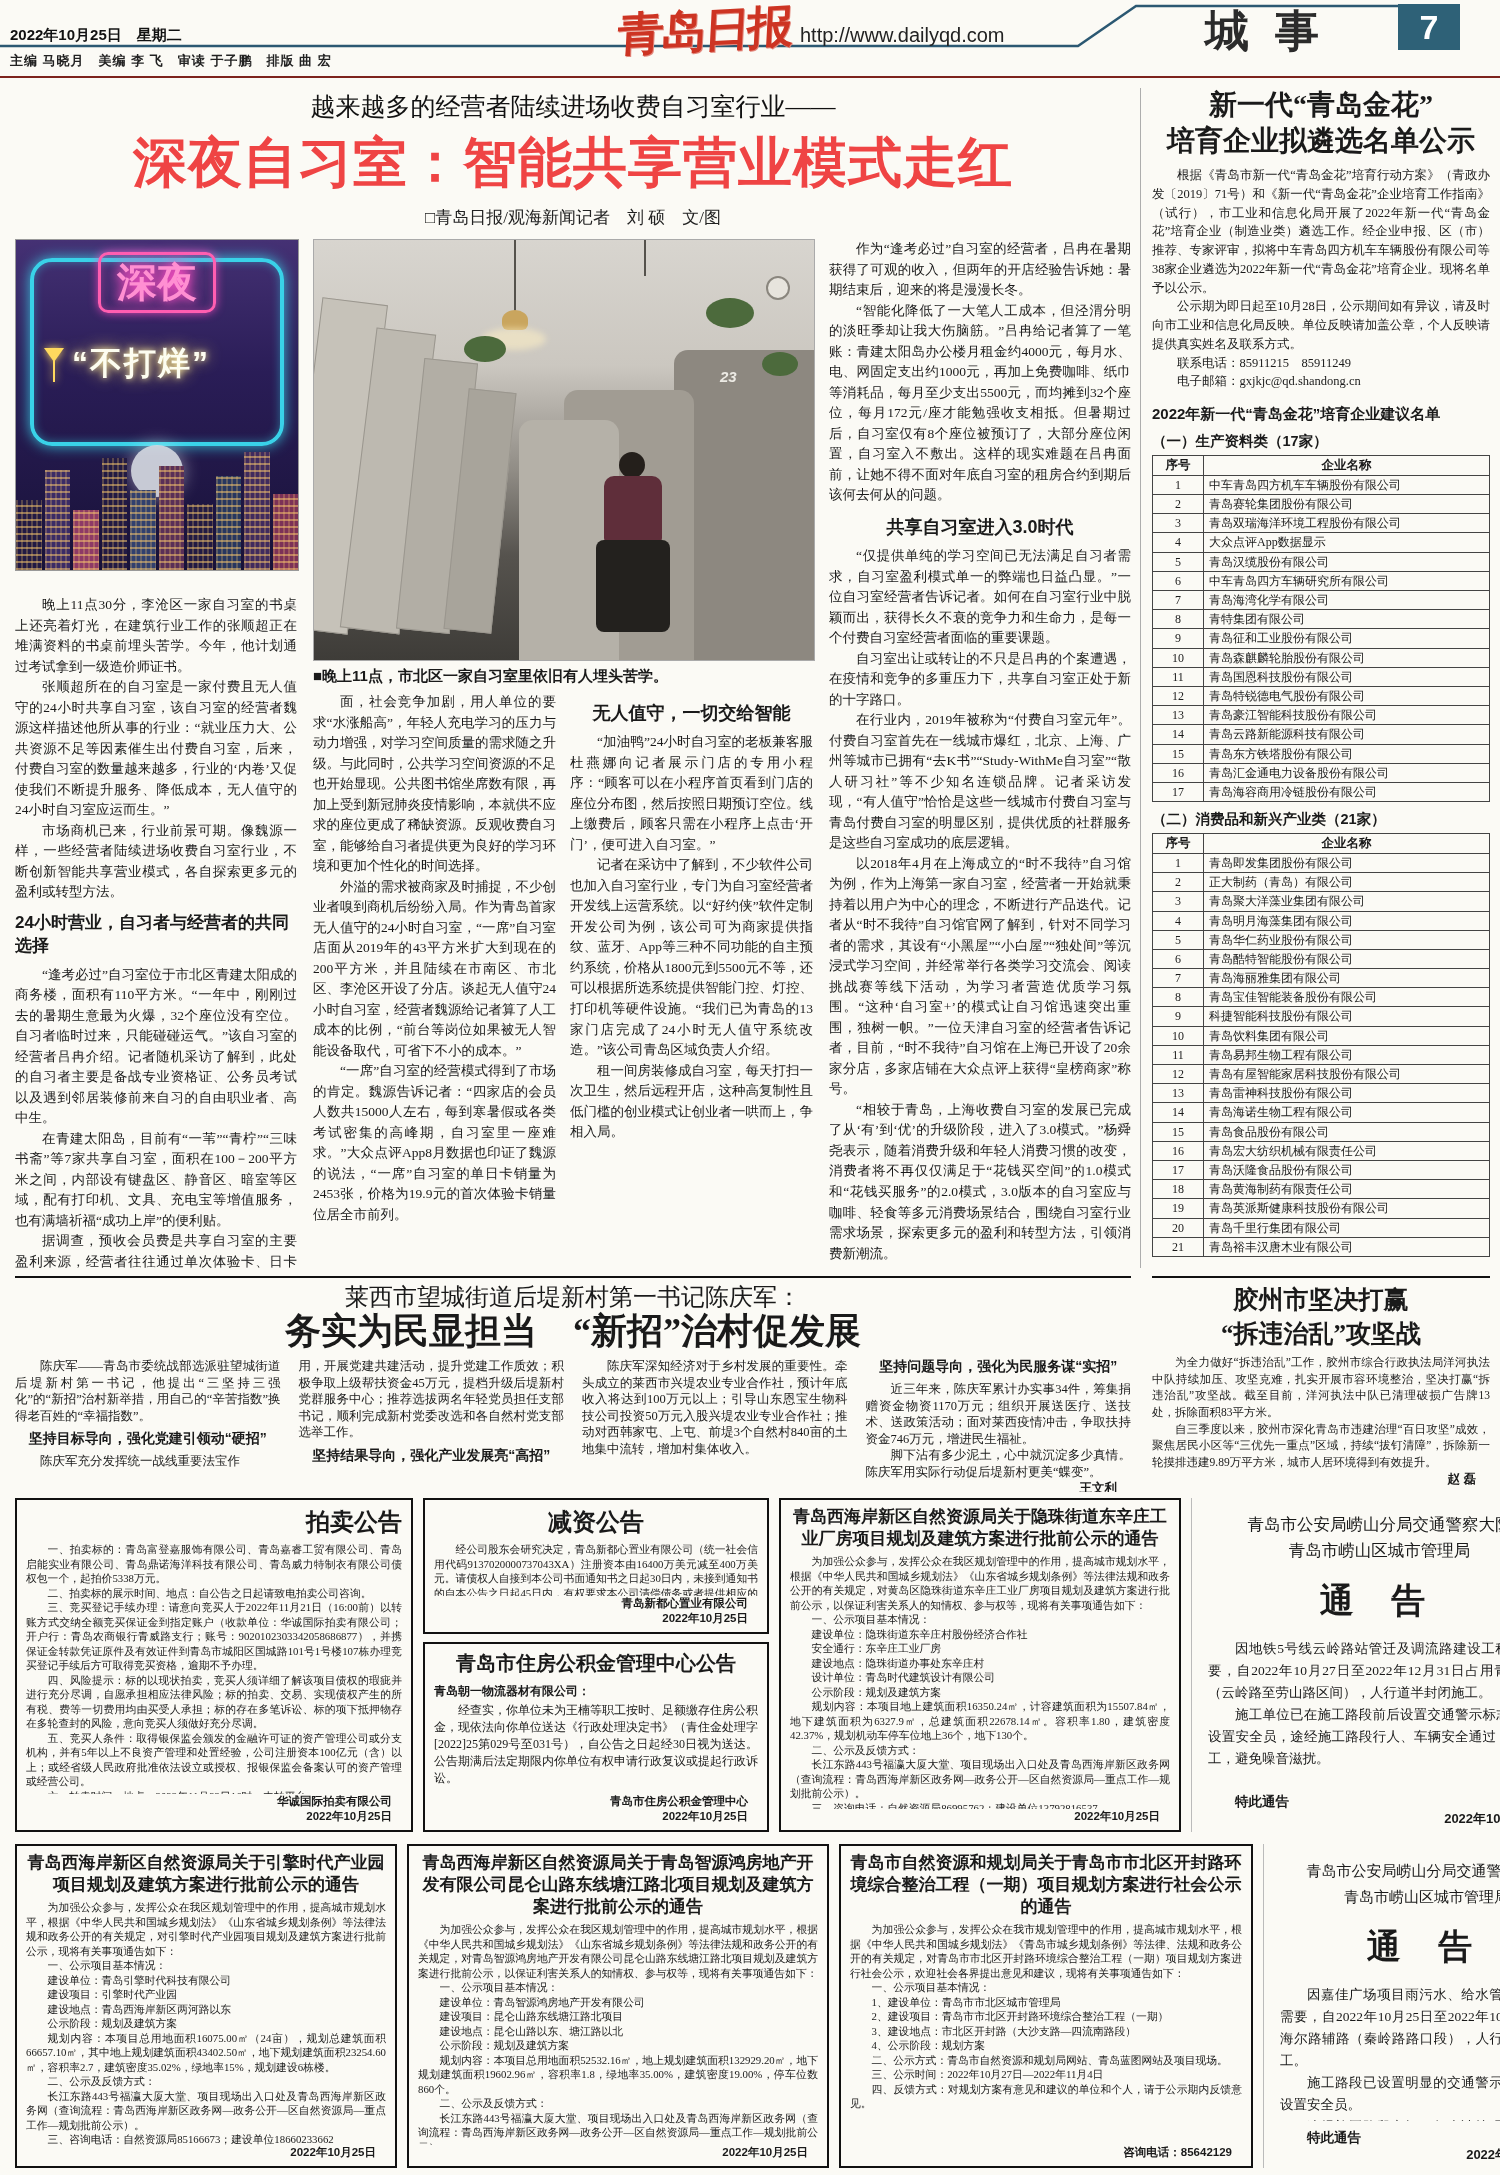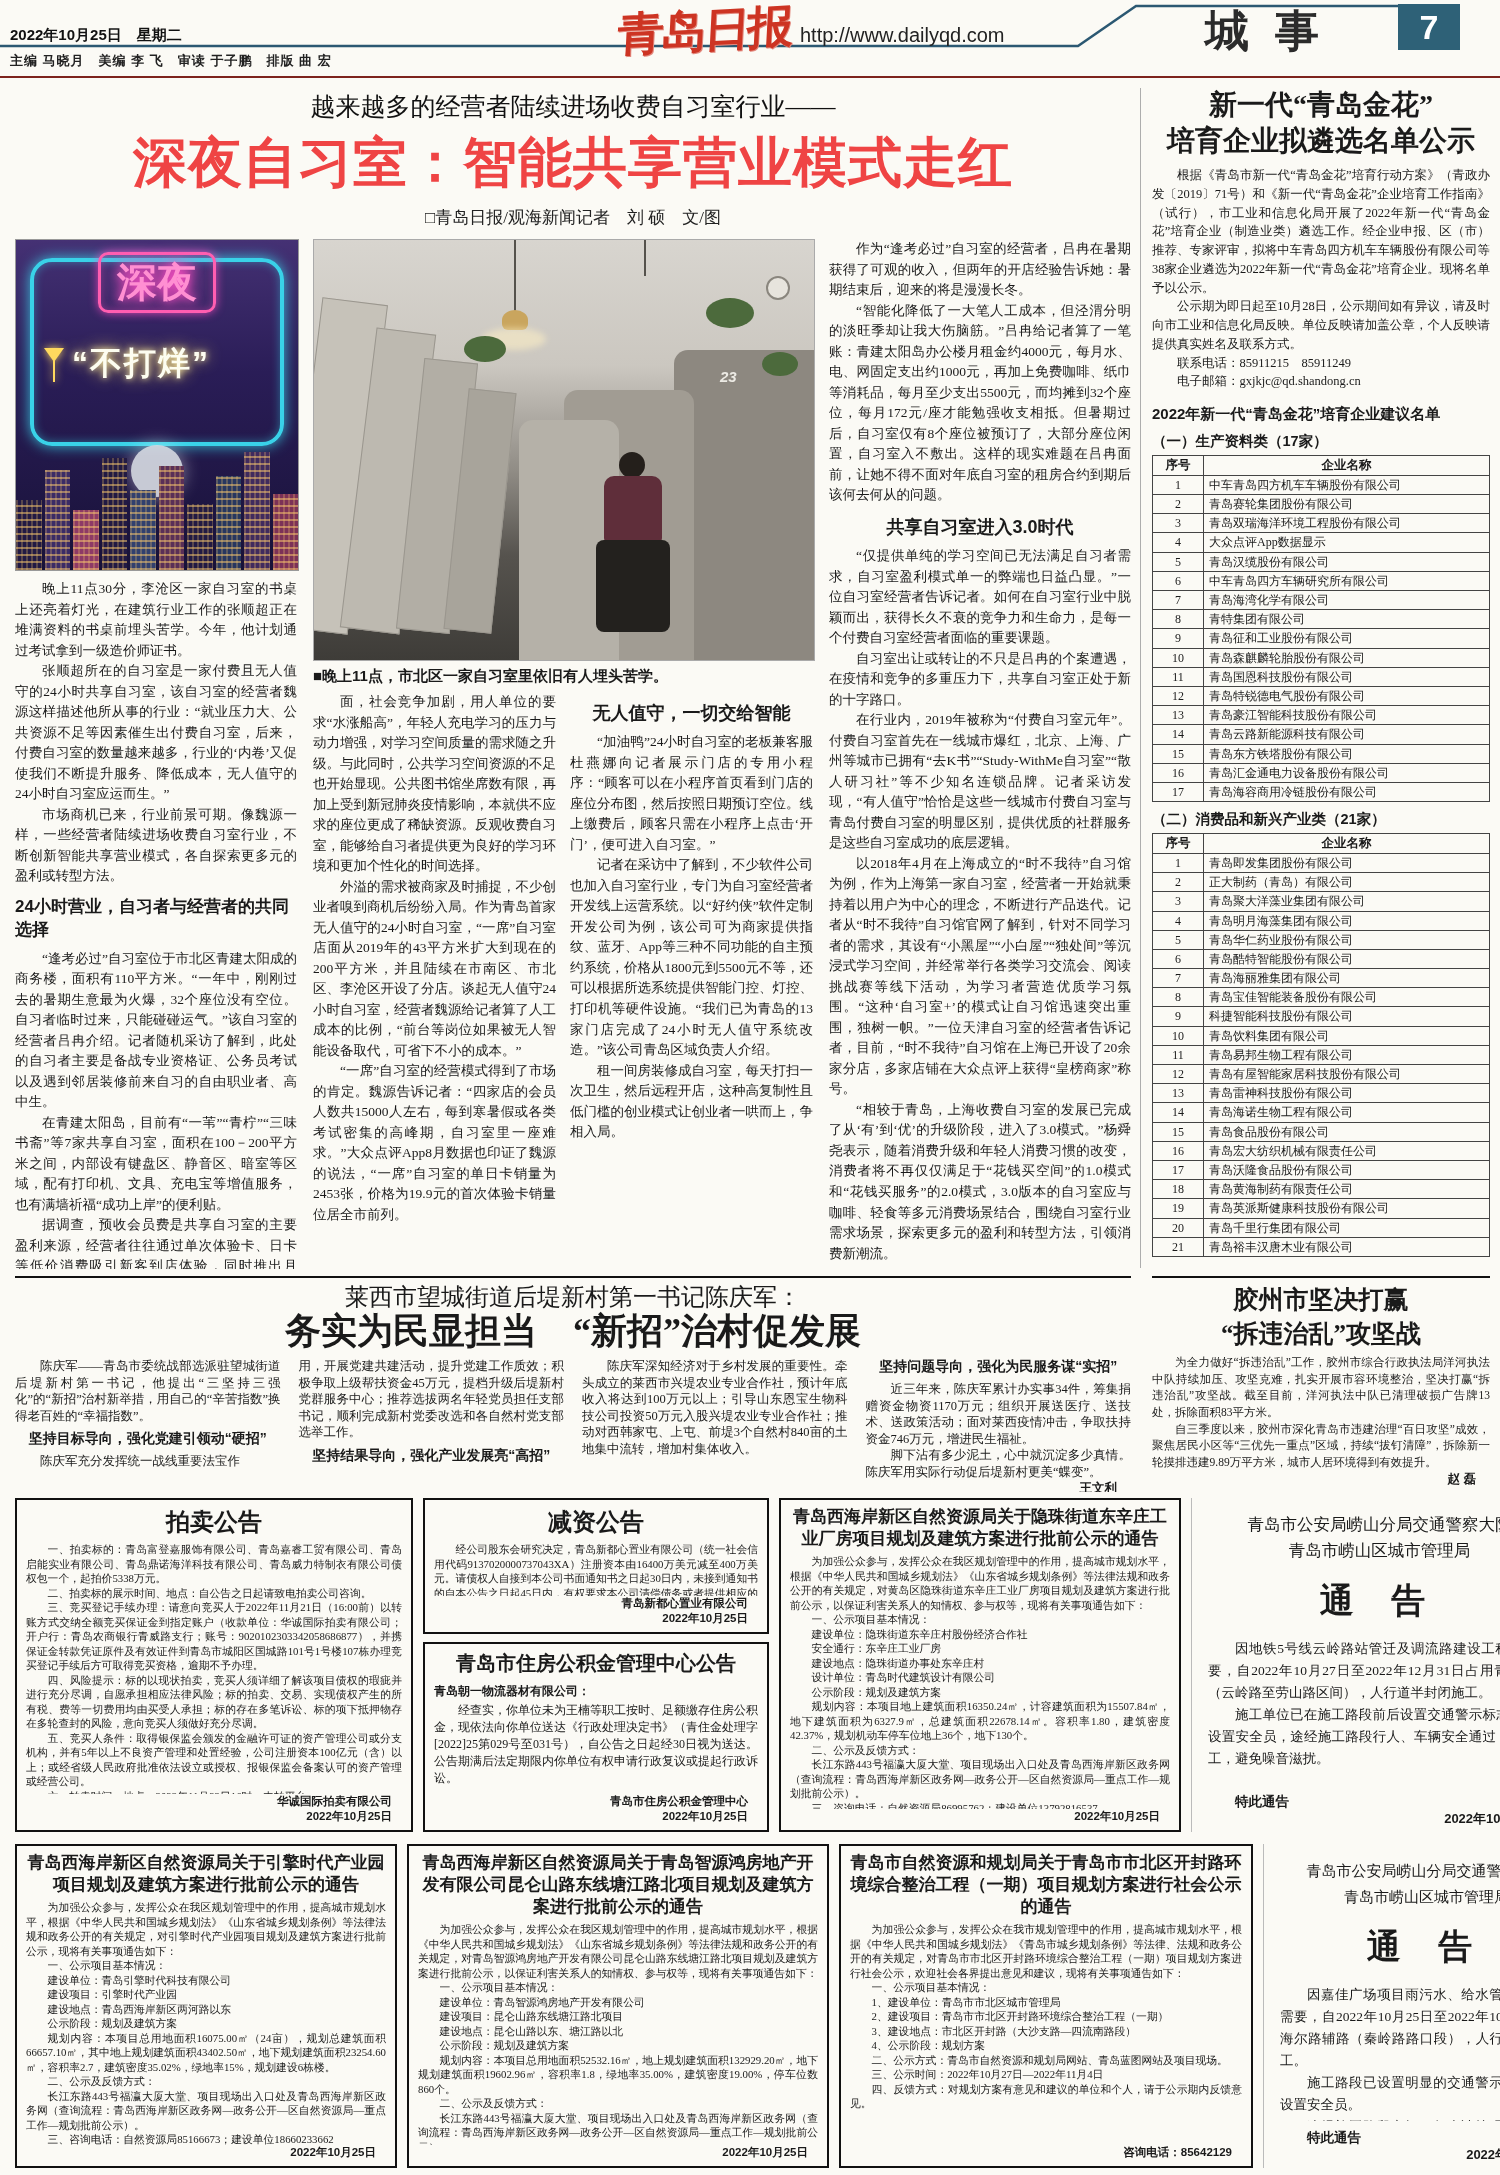--- a/index.html
+++ b/index.html
@@ -27,21 +27,21 @@
   .colD{flex:1;min-width:0;}
   .col-text{font-size:13.5px;line-height:1.52;text-align:justify;}
   .col-text p{margin:0;text-indent:2em;}
   .subhead{font:bold 17px "Liberation Sans",sans-serif;margin:9px 0 7px;line-height:1.35;}
   .subhead.center{text-align:center;font-size:18px;}
   .mid-cols{display:flex;gap:14px;margin-top:6px;}
   .mid-cols>div{flex:1;min-width:0;}
   .caption{font:bold 15px "Liberation Sans",sans-serif;margin:6px 0 4px;}
 
   
-  .neon{position:relative;width:282px;height:330px;background:linear-gradient(180deg,#453174 0%,#2a1d57 40%,#181238 100%);overflow:hidden;margin-bottom:8px;border:1px solid #999;}
+  .neon{position:relative;width:282px;height:330px;background:linear-gradient(180deg,#453174 0%,#2a1d57 40%,#181238 100%);overflow:hidden;margin-bottom:24px;border:1px solid #999;}
   .bubble{position:absolute;top:18px;left:14px;right:14px;height:180px;border:4px solid #39d2e8;border-radius:22px;box-shadow:0 0 14px rgba(57,210,232,.9), inset 0 0 10px rgba(57,210,232,.45);}
   .shenye{position:absolute;top:12px;left:50%;transform:translateX(-50%);border:3px solid #ff5fb0;border-radius:10px;padding:0 16px;color:#ff8fd2;font:bold 40px "Liberation Sans",sans-serif;text-shadow:0 0 10px #ff4fc4,0 0 22px #ff4fc4;box-shadow:0 0 10px rgba(255,79,196,.8), inset 0 0 8px rgba(255,79,196,.4);white-space:nowrap;}
   .budayang{position:absolute;top:102px;left:56px;color:#fdfdf0;font:bold 32px "Liberation Sans",sans-serif;letter-spacing:2px;text-shadow:0 0 6px #fff3ac,0 0 16px #ffd95e;white-space:nowrap;}
   .cocktail{position:absolute;top:108px;left:28px;width:0;height:0;border-left:10px solid transparent;border-right:10px solid transparent;border-top:14px solid #ffd95e;filter:drop-shadow(0 0 4px #ffd95e);}
   .cocktail:after{content:"";position:absolute;left:-1px;top:-2px;width:2px;height:22px;background:#ffd95e;}
   .moon{position:absolute;left:115px;top:205px;width:52px;height:52px;border-radius:50%;background:#d6dae2;box-shadow:0 0 18px rgba(255,255,255,.55);opacity:.92;}
   .skyline{position:absolute;bottom:0;left:0;right:0;height:118px;display:flex;align-items:flex-end;gap:3px;}
   .bld{flex:1;background-color:#221a43;background-image:repeating-linear-gradient(0deg,rgba(255,205,110,.5) 0 2px,transparent 2px 7px),repeating-linear-gradient(90deg,rgba(255,205,110,.25) 0 2px,transparent 2px 5px);}
   .bld:nth-child(1){height:70px;}.bld:nth-child(2){height:100px;background-color:#3b2b66;}
   .bld:nth-child(3){height:60px;background-color:#8e3a66;}.bld:nth-child(4){height:112px;}
@@ -105,21 +105,21 @@
   .nbody{flex:1;overflow:hidden;font-size:10.8px;line-height:14.5px;text-align:justify;}
   .nbody p{margin:0;text-indent:2em;}
   .nsig{text-align:right;font-weight:bold;font-size:11.5px;padding-right:10px;line-height:15px;font-family:"Liberation Sans",sans-serif;}
   .ndate{text-align:right;font-size:11.5px;font-weight:bold;padding-right:10px;line-height:15px;font-family:"Liberation Sans",sans-serif;}
   .addressee{font-size:12px;font-weight:bold;margin:2px 0;}
   .nplain{border-left:1px solid #bbb;padding:14px 16px 6px;display:flex;flex-direction:column;overflow:hidden;}
   .org{text-align:center;font:16.5px "Liberation Serif",serif;line-height:26px;}
   .tg{text-align:center;font:bold 34px "Liberation Sans",sans-serif;letter-spacing:14px;margin:14px 0;}
   .nplain .nbody{font-size:13.5px;line-height:22px;flex:1;}
   .closing{font-weight:bold;font-size:13.5px;text-indent:2em;margin-top:8px;}
-  .w376{width:376px;flex:none;} .w346{width:346px;flex:none;display:flex;flex-direction:column;gap:8px;}
+  .w376{width:376px;flex:none;align-items:flex-end;} .w346{width:346px;flex:none;display:flex;flex-direction:column;gap:8px;}
   .w380{width:380px;flex:none;} .w343{width:343px;flex:none;}
   .w360{width:360px;flex:none;} .w400{width:400px;flex:none;}
   .w392{width:392px;flex:none;} .w293{width:293px;flex:none;}
   .h120{height:120px;flex:none;} .h206{flex:1;}
 </style>
 </head>
 <body>
 
 <div id="page">
 

